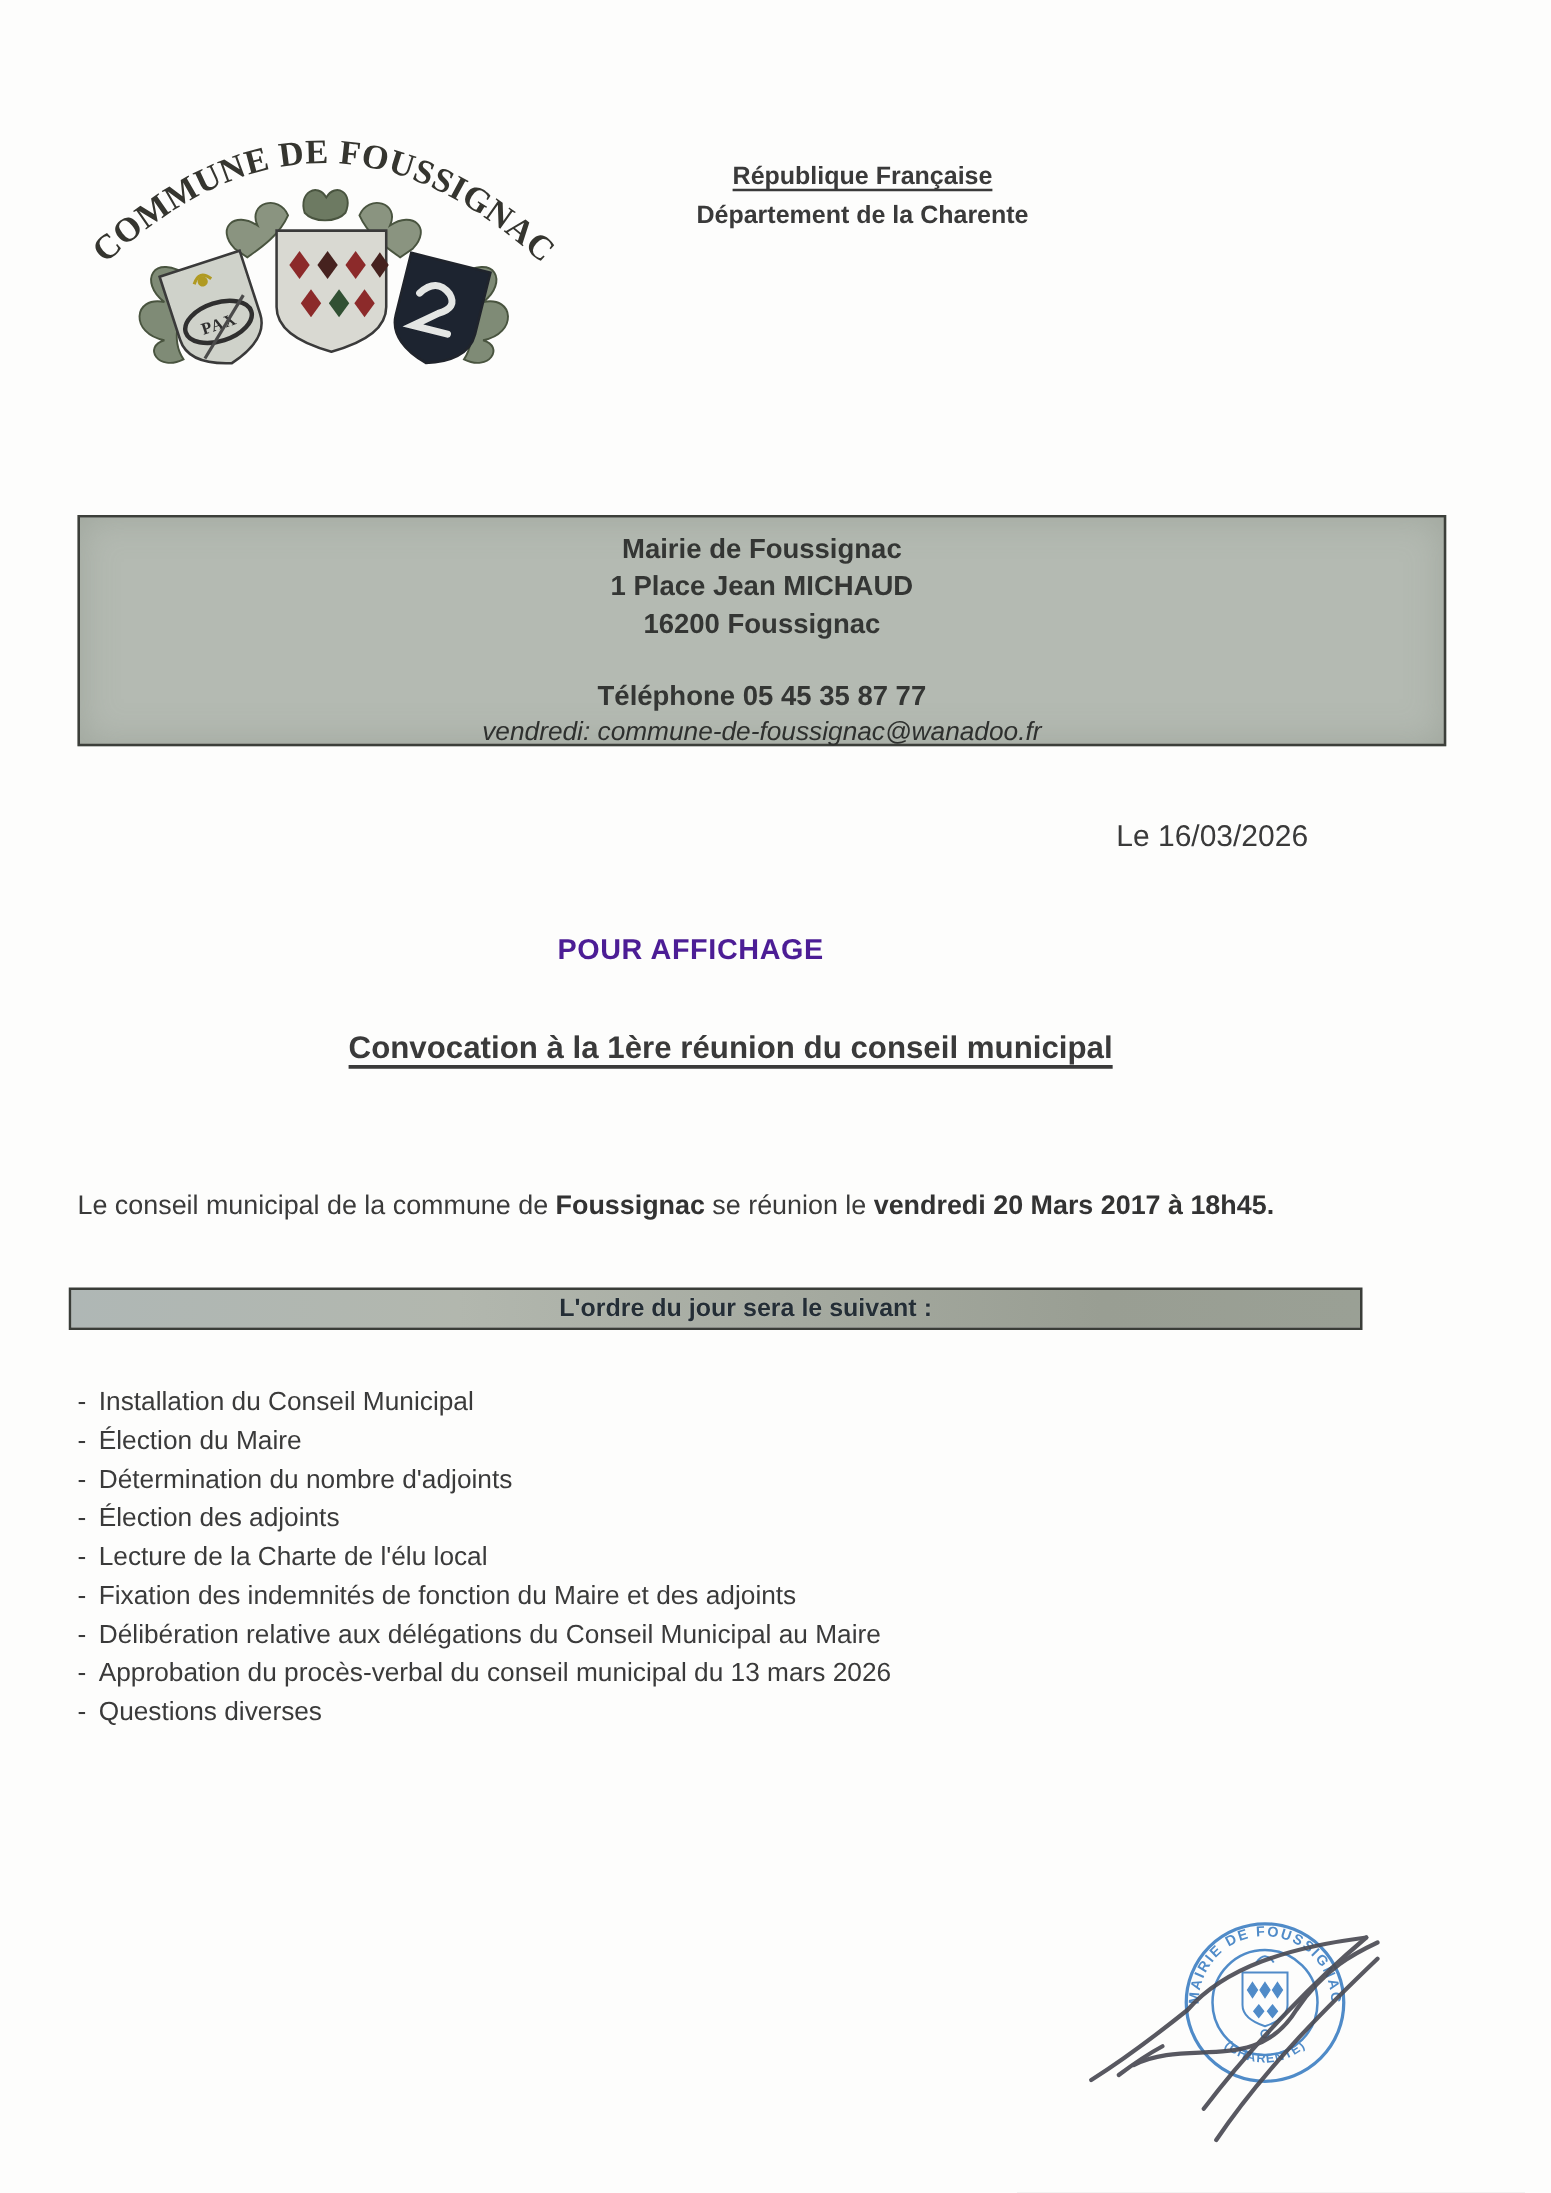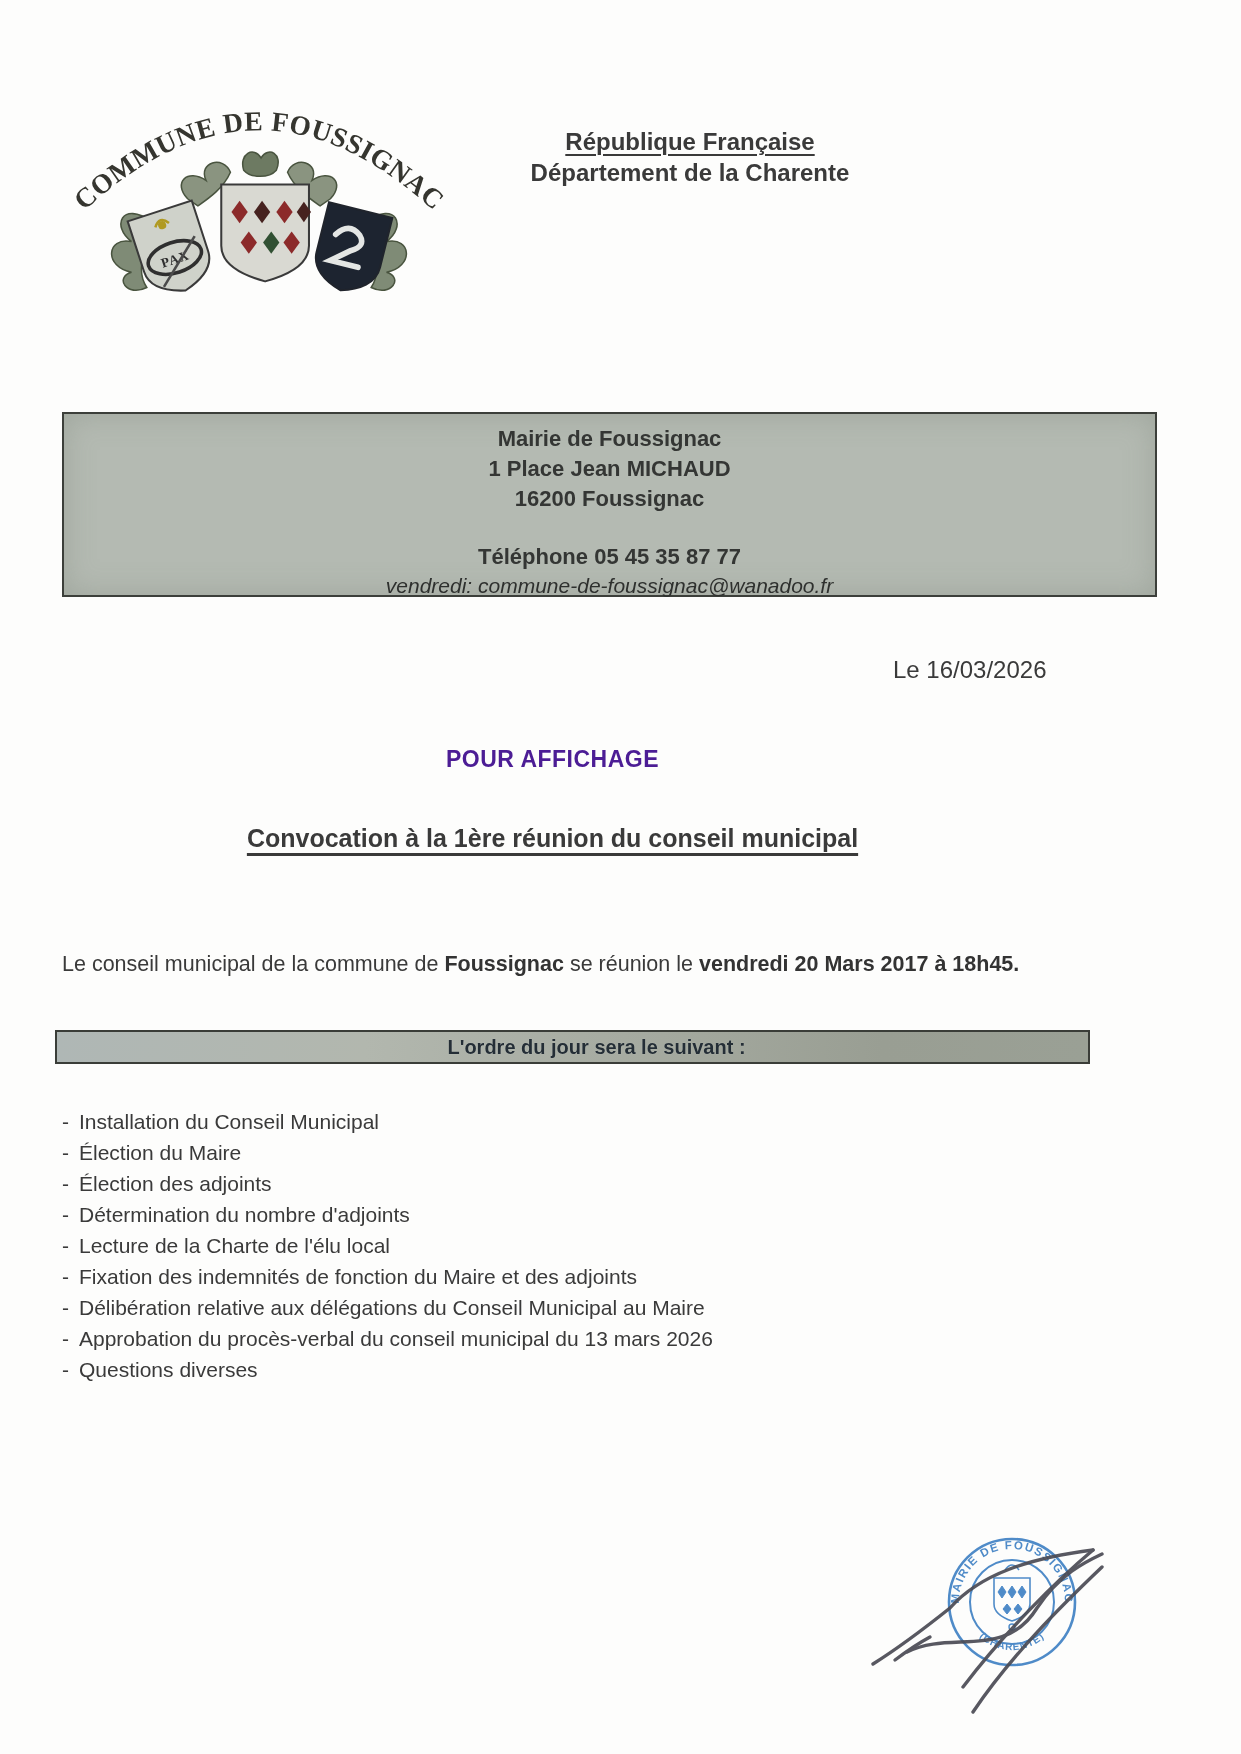--- a/index.html
+++ b/index.html
@@ -9,21 +9,21 @@
     margin:0 auto;
     background:#fdfdfc;
     font-family:"Liberation Sans",sans-serif;
     color:#333;
     overflow:hidden;
   }
   
   #logo{position:absolute;left:55px;top:68px;width:408px;height:235px;}
   #hdr-right{
     position:absolute;left:480px;top:126px;width:420px;
-    text-align:center;font-weight:bold;font-size:24px;color:#3a3a3a;line-height:31px;
+    text-align:center;font-weight:bold;font-size:20px;color:#3a3a3a;line-height:31px;
   }
   #hdr-right .underl{text-decoration:underline;text-decoration-thickness:2px;text-underline-offset:4px;}
   
   #addr-box{
     position:absolute;left:62px;top:412px;width:1091px;height:181px;
     background:#b4bab2;border:2px solid #3c3f3a;
     text-align:center;color:#343634;
     box-shadow:inset 0 0 30px rgba(120,130,118,.35);
   }
   #addr-box .l{font-weight:bold;font-size:22px;line-height:30px;}
@@ -32,21 +32,21 @@
   #addr-box .mail{font-style:italic;font-size:21px;line-height:28px;color:#2e302e;}
   
   #date-line{position:absolute;left:845px;top:656px;font-size:24px;color:#3a3a3a;margin-left:48px;}
   #affichage{
     position:absolute;left:0;top:746px;width:1105px;text-align:center;
     font-weight:bold;font-size:23px;letter-spacing:.5px;color:#4c1d95;
   }
   #doc-title{
     position:absolute;left:0;top:824px;width:1105px;text-align:center;
     font-weight:bold;font-size:25px;color:#3a3a3a;
-    text-decoration:underline;text-decoration-thickness:3px;text-underline-offset:6px;
+    text-decoration:underline;text-decoration-thickness:3px;text-underline-offset:6px;padding-left:32px;
   }
   
   #body-par{position:absolute;left:62px;top:952px;width:1060px;font-size:21.5px;color:#3a3a3a;}
   #body-par b{color:#333;}
   
   #agenda-banner{
     position:absolute;left:55px;top:1030px;width:983px;height:30px;
     border:2px solid #3a3d38;
     background:linear-gradient(90deg,#afb7b5 0%,#b2b7ae 30%,#a6aba1 55%,#999e93 80%,#9aa095 100%);
     text-align:center;font-weight:bold;font-size:20px;line-height:30px;color:#242e36;
@@ -134,22 +134,22 @@
 
   <div id="doc-title">Convocation à la 1ère réunion du conseil municipal</div>
 
   <div id="body-par"><span>Le conseil municipal de la commune de </span><b>Foussignac</b><span> se réunion le </span><b>vendredi 20 Mars 2017 à 18h45.</b></div>
 
   <div id="agenda-banner">L'ordre du jour sera le suivant :</div>
 
   <ul id="agenda-list">
     <li><span class="dash">-</span><span>Installation du Conseil Municipal</span></li>
     <li><span class="dash">-</span><span>Élection du Maire</span></li>
+    <li><span class="dash">-</span><span>Détermination du nombre d'adjoints</span></li>
     <li><span class="dash">-</span><span>Élection des adjoints</span></li>
-    <li><span class="dash">-</span><span>Détermination du nombre d'adjoints</span></li>
     <li><span class="dash">-</span><span>Lecture de la Charte de l'élu local</span></li>
     <li><span class="dash">-</span><span>Fixation des indemnités de fonction du Maire et des adjoints</span></li>
     <li><span class="dash">-</span><span>Délibération relative aux délégations du Conseil Municipal au Maire</span></li>
     <li><span class="dash">-</span><span>Approbation du procès-verbal du conseil municipal du 13 mars 2026</span></li>
     <li><span class="dash">-</span><span>Questions diverses</span></li>
   </ul>
 
 
   <svg id="stamp-sig" viewBox="0 0 290 235">
     <defs>

